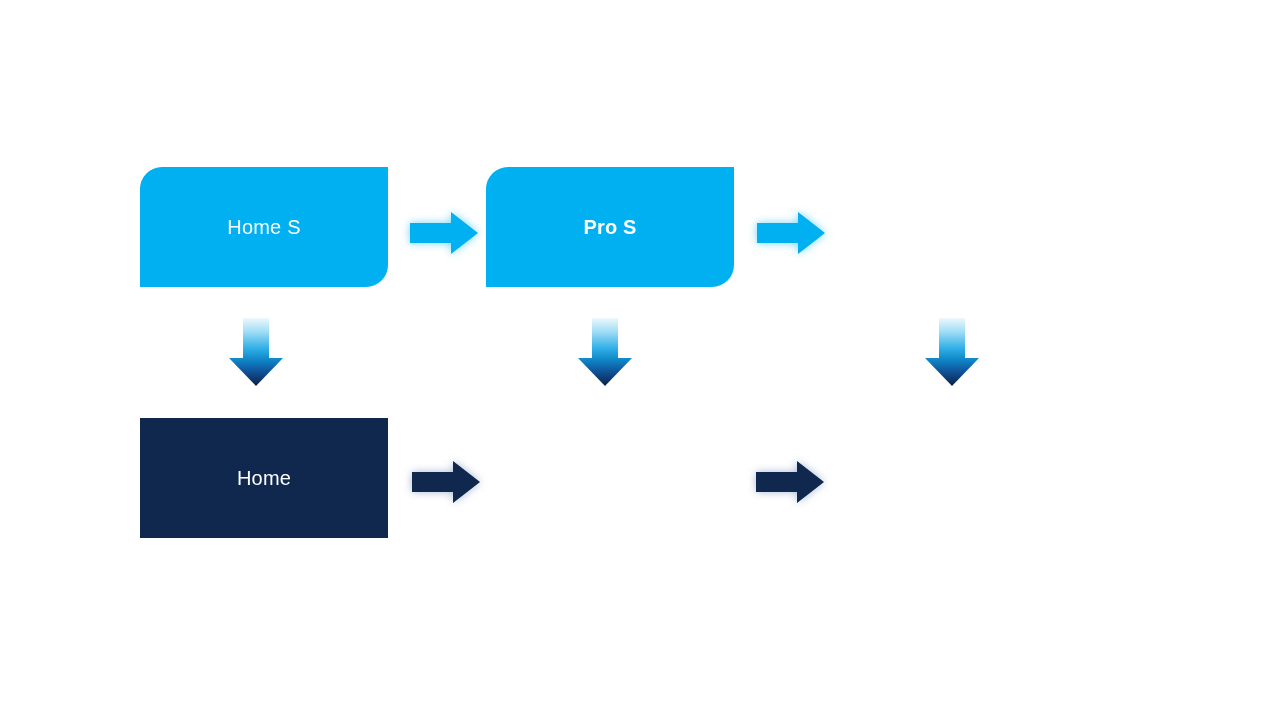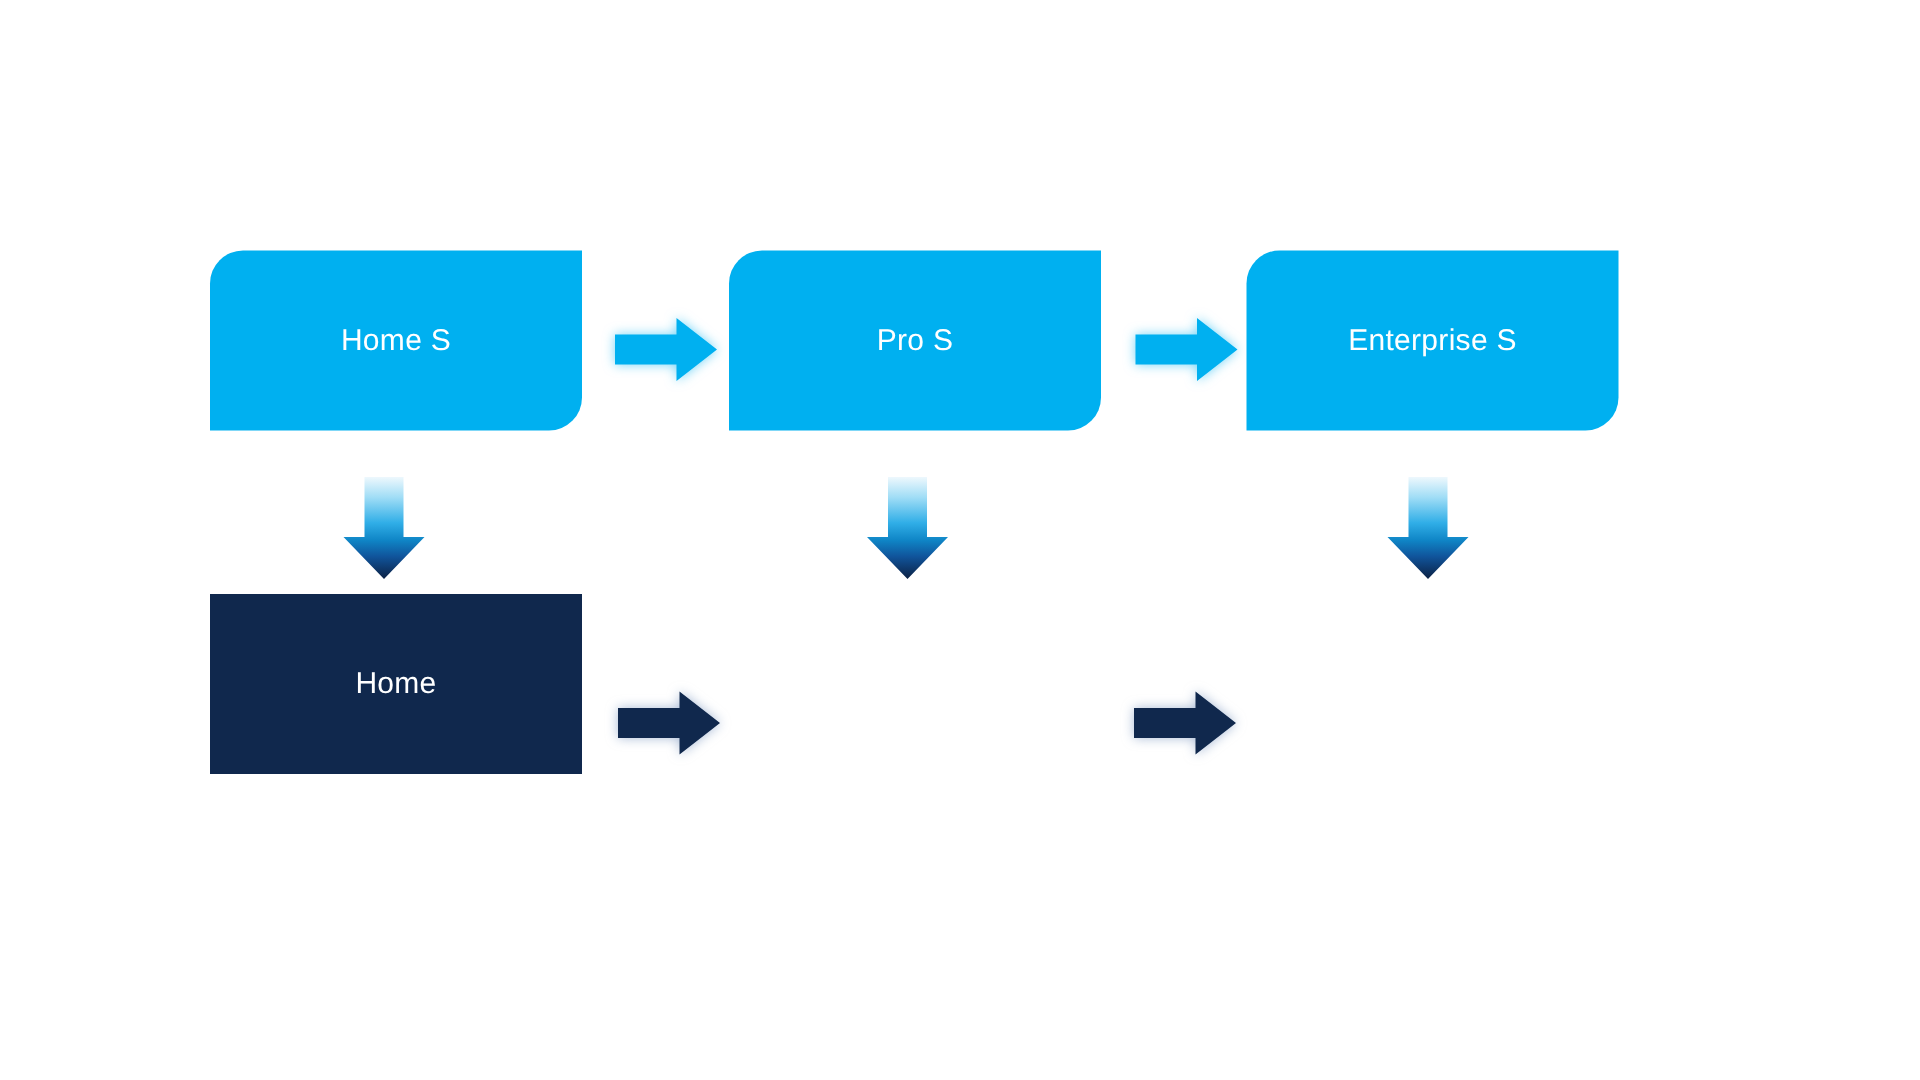--- a/index.html
+++ b/index.html
@@ -33,25 +33,25 @@
     font-weight: 400;
     letter-spacing: 0.2px;
   }
   .box.top-row {
     background: var(--light-blue);
     border-radius: 22px 0 22px 0; 
     top: 167px;
   }
   .box.bottom-row {
     background: var(--dark-navy);
-    top: 396px;
+    top: 418px;
     align-items: center;
   }
   .col1 { left: 140px; }
-  .col2 { left: 486px; }
+  .col2 { left: 486px; font-weight: bold; }
   .col3 { left: 831px; }
 
   svg.arrow { position: absolute; overflow: visible; display: block; }
 
   .arrow-right { width: 68px; height: 44px; }
   .arrow-right.light path { fill: var(--light-blue); }
   .arrow-right.dark  path { fill: var(--dark-navy); }
   .arrow-right.light { filter: drop-shadow(0 0 4px var(--light-glow)); }
   .arrow-right.dark  { filter: drop-shadow(0 0 4px var(--dark-glow)); }
 
@@ -85,23 +85,20 @@
 </svg>
 
 <div class="canvas">
 
   <div class="box top-row col1">
     <span>Home S</span>
   </div>
   <div class="box top-row col2">
     <span>Pro S</span>
   </div>
-  <div class="box top-row col3">
-    <span>Enterprise S</span>
-  </div>
 
   <svg class="arrow arrow-right light top-gap1" viewBox="0 0 68 44">
     <path d="M0,12 H41 V1 L68,22 L41,43 V32 H0 Z"></path>
   </svg>
   <svg class="arrow arrow-right light top-gap2" viewBox="0 0 68 44">
     <path d="M0,12 H41 V1 L68,22 L41,43 V32 H0 Z"></path>
   </svg>
 
   <svg class="arrow arrow-down dcol1" viewBox="0 0 54 68">
     <path d="M14,0 H40 V40 H54 L27,68 L0,40 H14 Z"></path>

